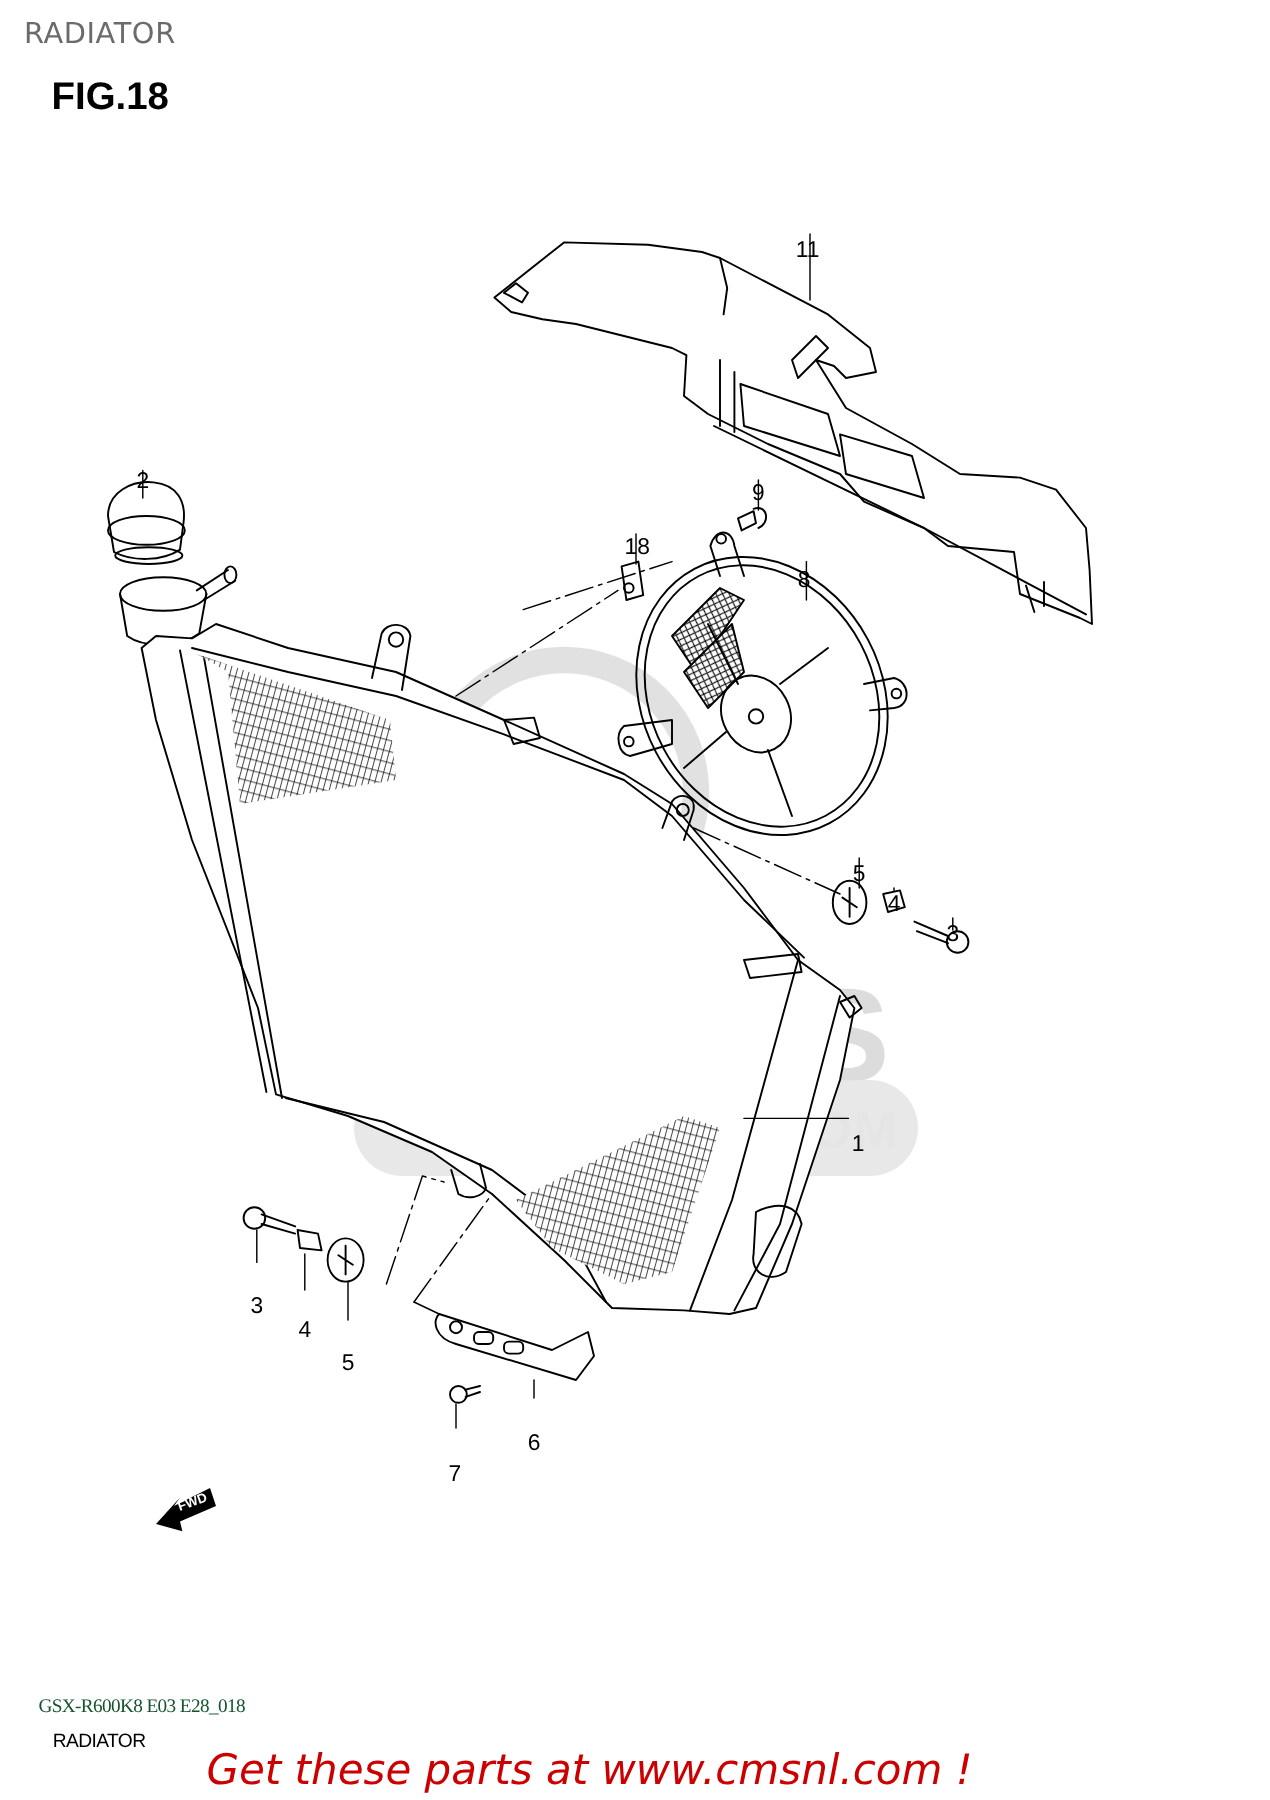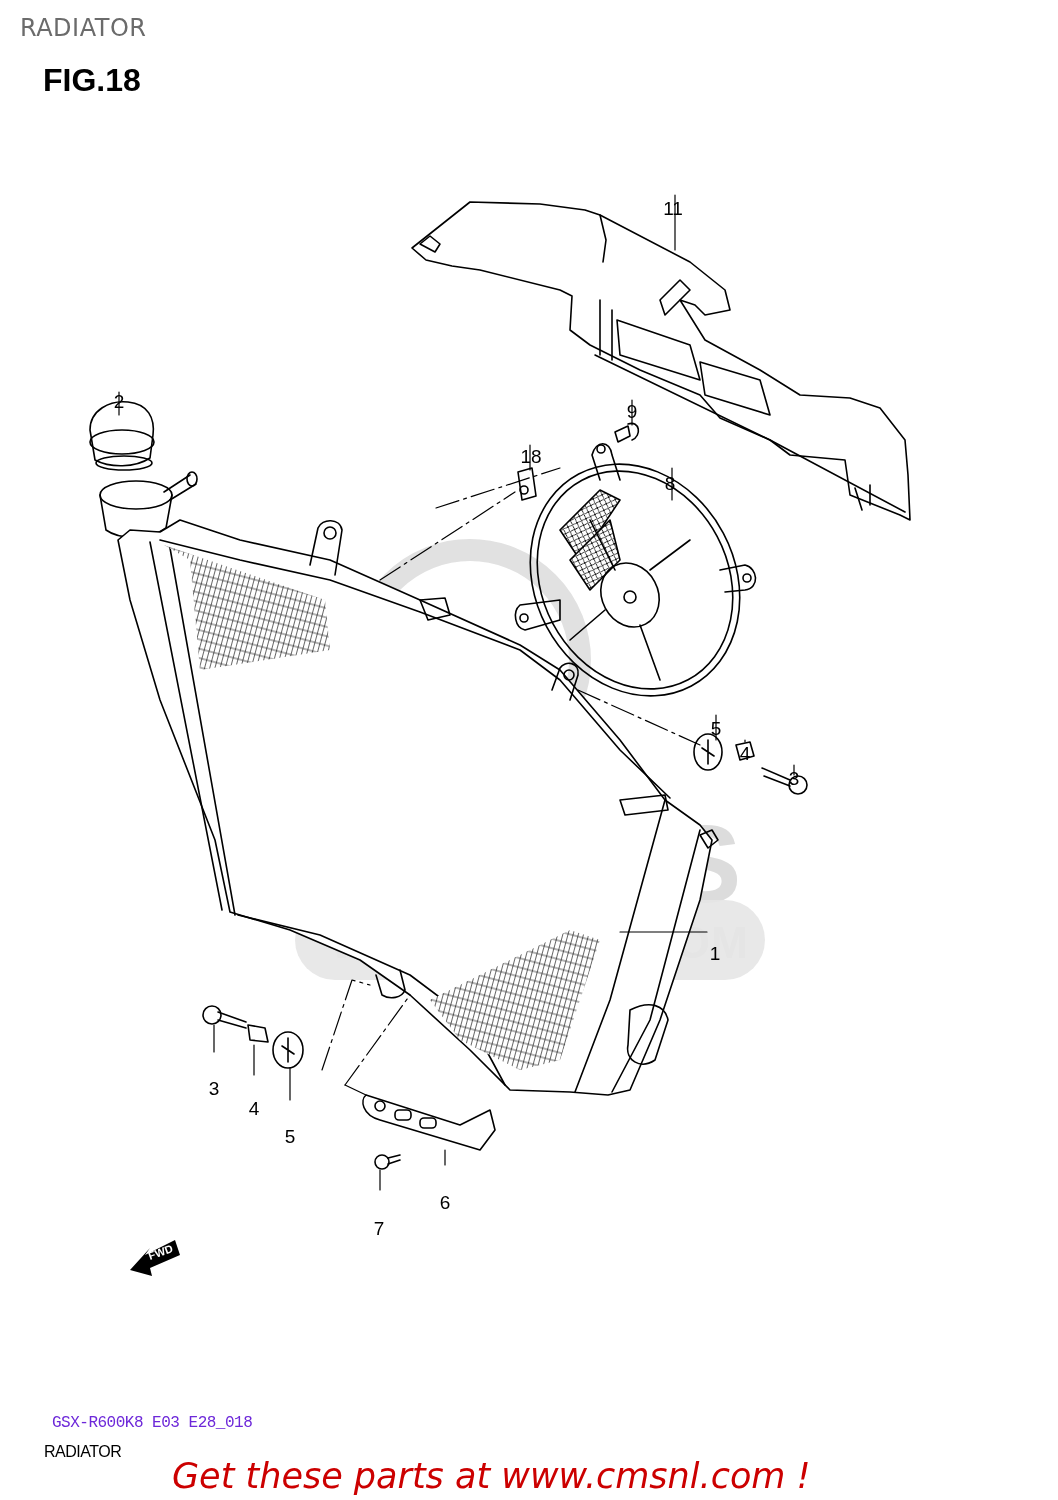--- a/index.html
+++ b/index.html
@@ -1,21 +1,21 @@
 <!DOCTYPE html>
 <html><head>
 <meta charset="utf-8">
 <style>
   html, body { margin: 0; padding: 0; background: #ffffff; }
   body { width: 1058px; height: 1500px; position: relative; overflow: hidden; font-family: "Liberation Sans", sans-serif; }
   .section-title { position: absolute; left: 20px; top: 14px; font-family: "DejaVu Sans", sans-serif; font-size: 24px; color: #6b6b6b; letter-spacing: 0.5px; }
   .fig-title { position: absolute; left: 43px; top: 62px; font-family: "Liberation Sans", sans-serif; font-weight: bold; font-size: 32px; color: #000; }
   .diagram { position: absolute; left: 0; top: 0; width: 1058px; height: 1500px; }
   .callout { position: absolute; font-family: "Liberation Sans", sans-serif; font-size: 19px; color: #000; transform: translateX(-50%); line-height: 1; margin-top: 23px; }
-  .model-code { position: absolute; left: 52px; top: 1414px; font-family: Liberation Mono, monospace; font-size: 16px; color: #6d28d9; letter-spacing: -0.5px; }
+  .model-code { position: absolute; left: 32px; top: 1414px; font-family: Liberation Serif, serif; font-size: 16px; color: #14532d; letter-spacing: -0.5px; }
   .footer-label { position: absolute; left: 44px; top: 1443px; font-family: "Liberation Sans", sans-serif; font-size: 16px; color: #000; letter-spacing: -0.5px; }
   .promo { position: absolute; left: 172px; top: 1456px; font-family: "DejaVu Sans", sans-serif; font-size: 35px; color: #cc0000; text-decoration: none; font-style: italic; }
   .fwd-text { position: absolute; left: 148px; top: 1246px; font-family: "Liberation Sans", sans-serif; font-weight: bold; font-size: 11px; color: #fff; transform: rotate(-20deg); }
   .wm-text { position: absolute; left: 330px; top: 918px; font-family: "Liberation Sans", sans-serif; font-weight: bold; font-size: 44px; color: #dcdcdc; letter-spacing: 1px; }
   .wm-cms { position: absolute; left: 505px; top: 800px; font-family: "Liberation Sans", sans-serif; font-weight: bold; font-size: 110px; color: #dcdcdc; letter-spacing: -4px; }
 </style>
 </head>
 <body>
 
 <div class="section-title">RADIATOR</div>

